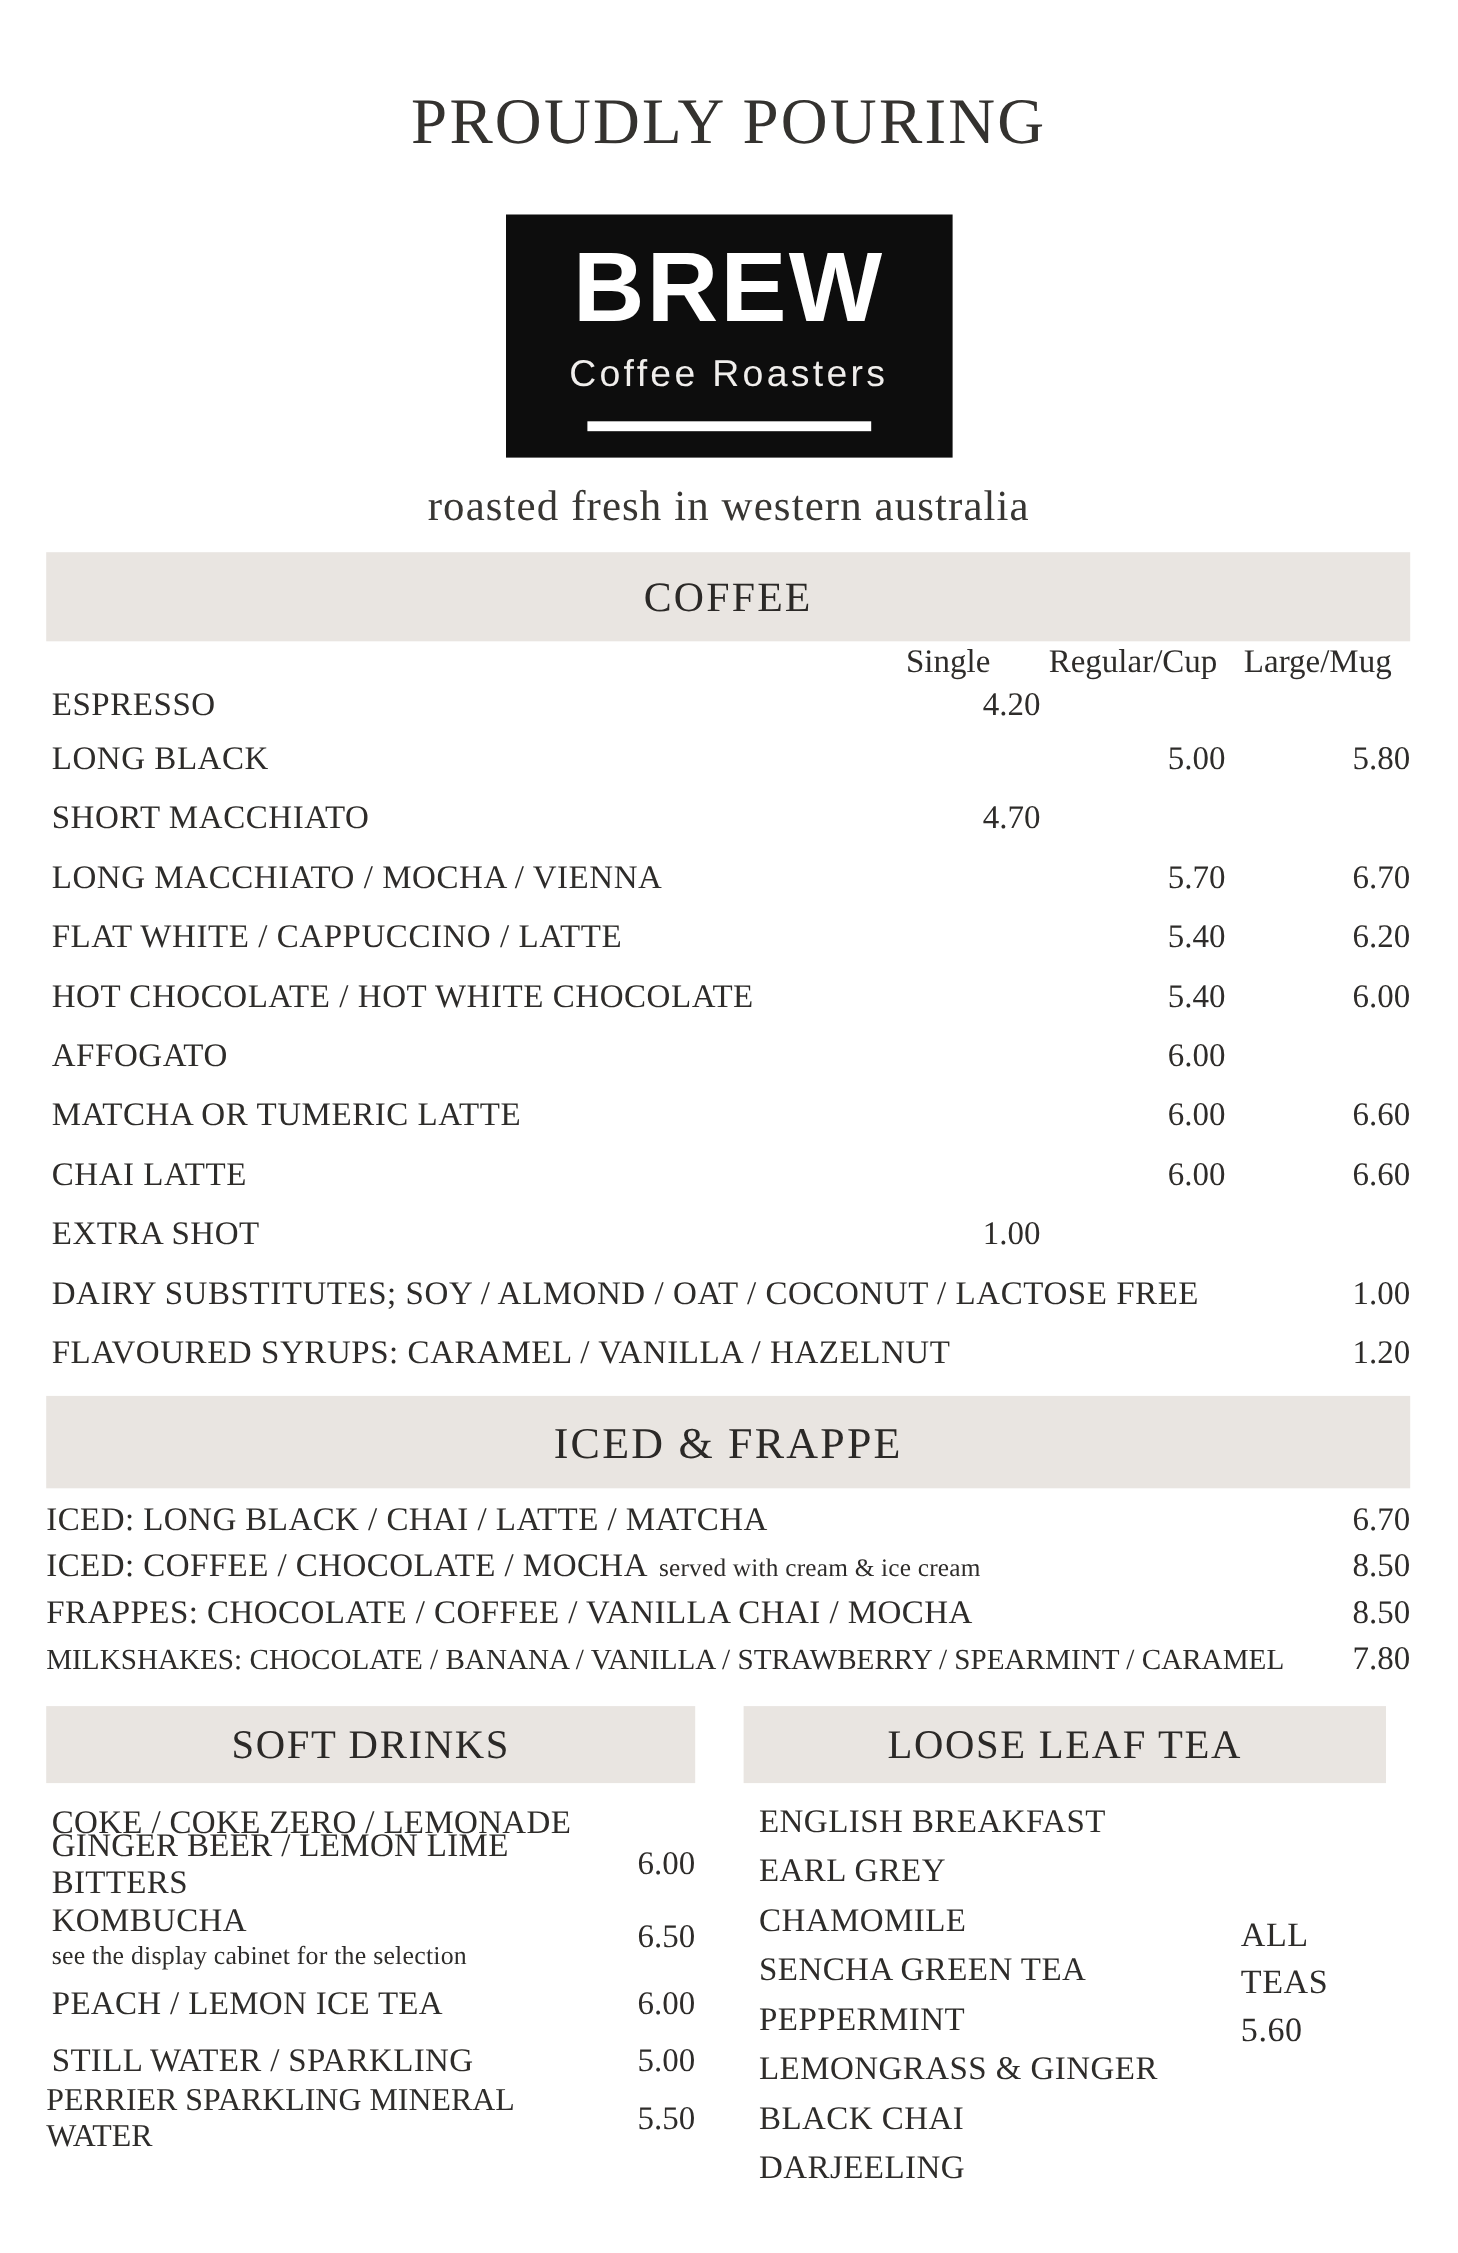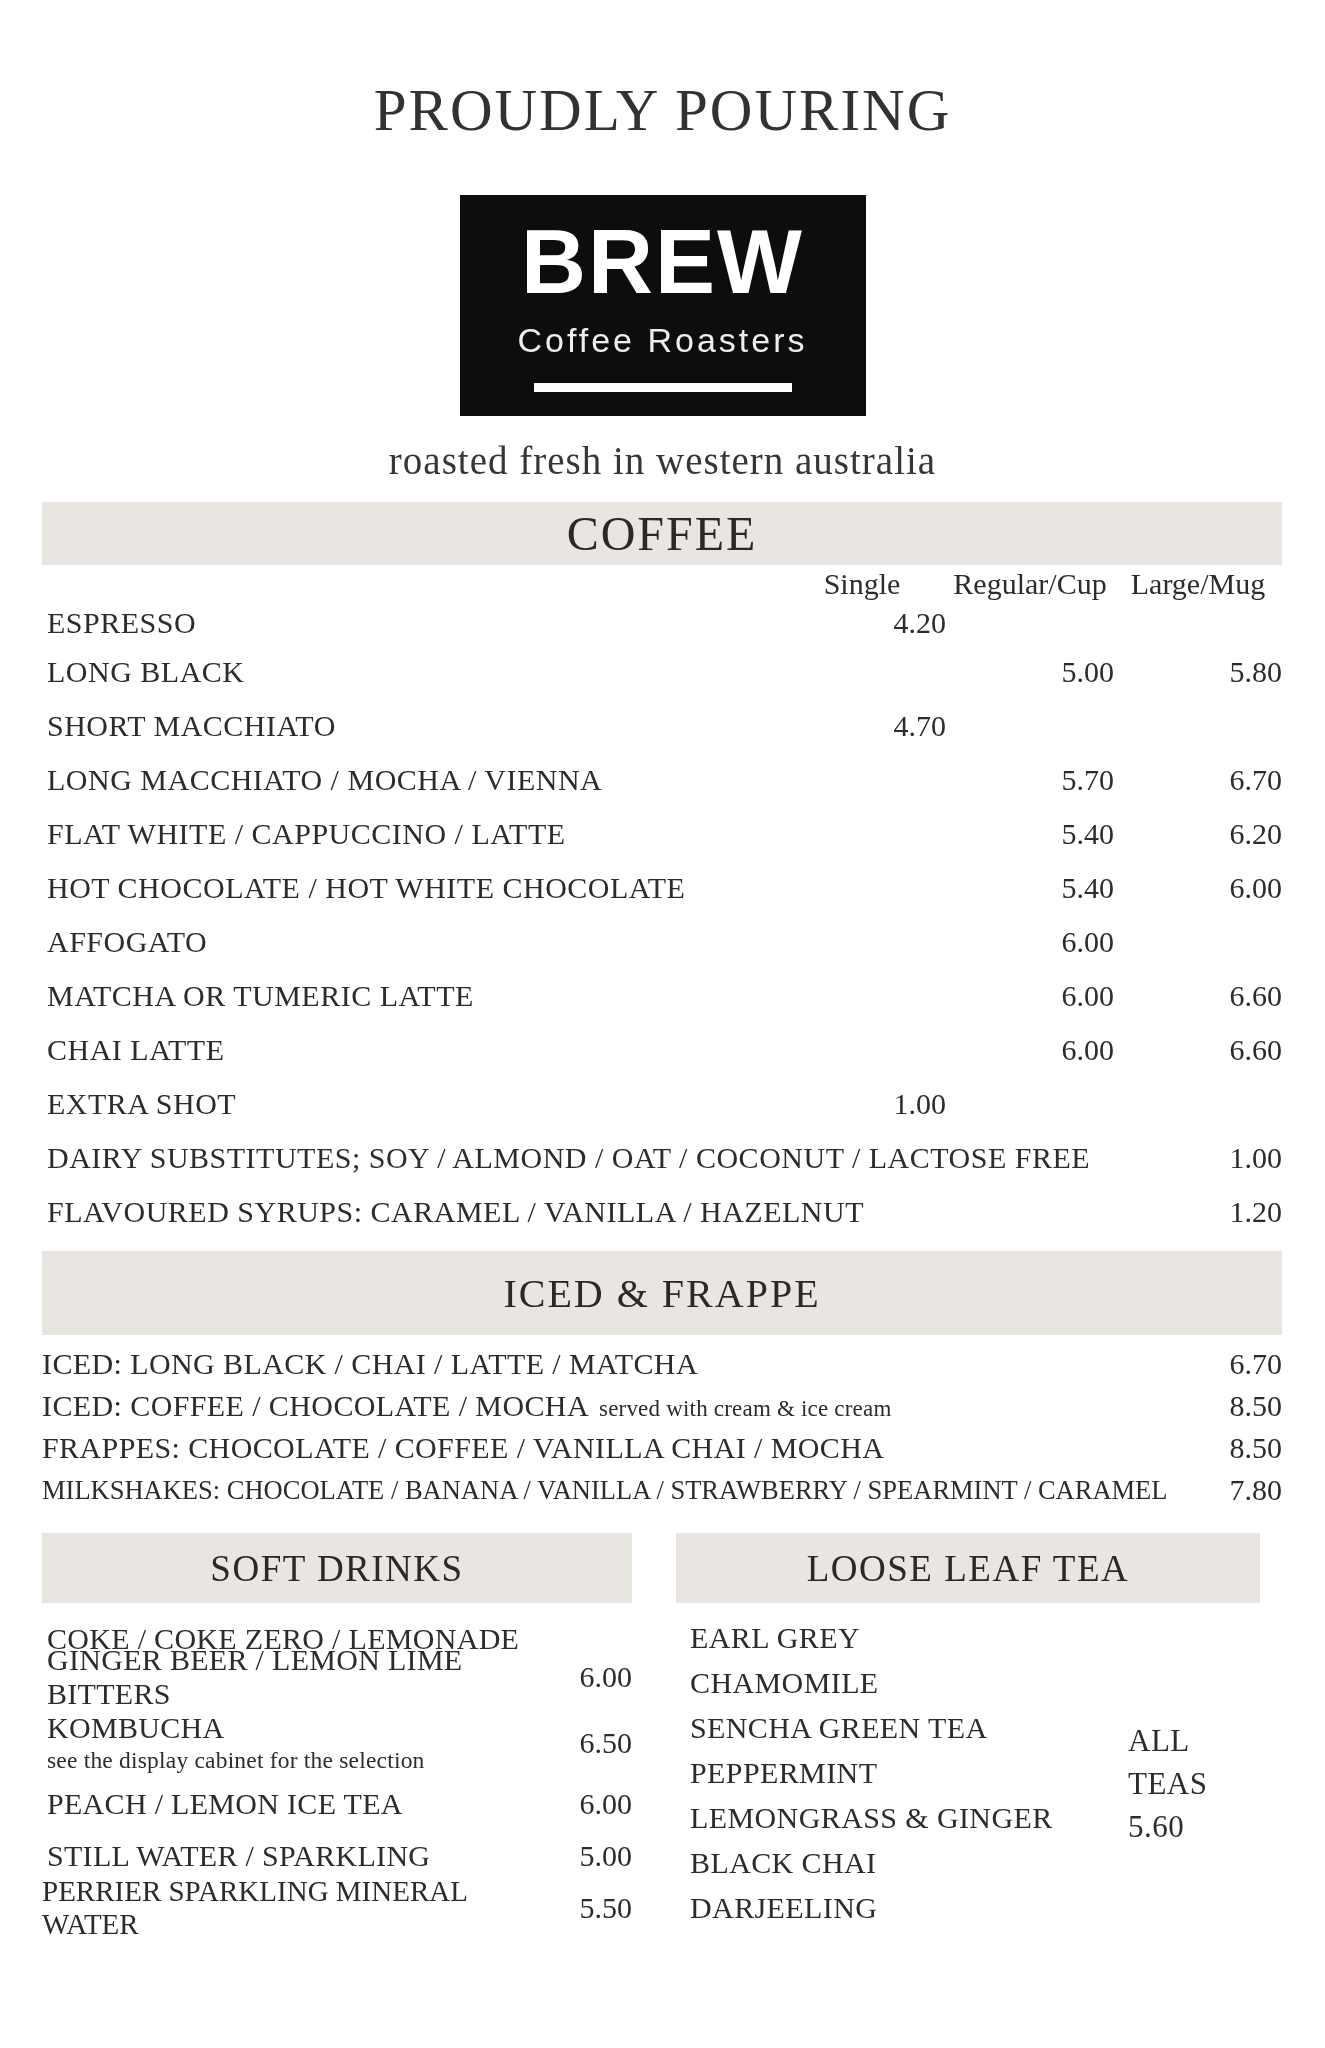--- a/index.html
+++ b/index.html
@@ -10,22 +10,22 @@
   .top-title{padding-top:76px;text-align:center;font-size:59px;letter-spacing:2px;color:#34322f;}
   .logo-box{width:406px;height:221px;background:var(--logo-bg,#0d0d0d);margin:50px auto 0;
             display:flex;flex-direction:column;align-items:center;}
   .logo-name{color:#fff;font-family:"Liberation Sans",sans-serif;font-weight:bold;
              font-size:90px;line-height:1;letter-spacing:2px;margin-top:22px;}
   .logo-sub{color:#f0eeec;font-family:"Liberation Sans",sans-serif;font-size:34px;
             letter-spacing:3px;margin-top:16px;line-height:1;}
   .logo-bar{width:258px;height:9px;background:#fff;margin-top:26px;}
   .tagline{text-align:center;font-size:39px;margin-top:22px;letter-spacing:1px;color:#383633;}
   
-  .band{height:63px;background:var(--band,#e9e5e1);display:flex;align-items:center;
-        justify-content:center;font-size:48px;letter-spacing:2px;margin-top:19px;color:#2b2927;}
+  .band{height:81px;background:var(--band,#e9e5e1);display:flex;align-items:center;
+        justify-content:center;font-size:38px;letter-spacing:2px;margin-top:19px;color:#2b2927;}
   .band.iced{height:84px;font-size:40px;margin-top:12px;}
   
   .col-headers{display:flex;align-items:flex-end;height:36px;font-size:30px;}
   .col-spacer{flex:1;}
   .col-h{width:168px;text-align:center;}
   .crow{display:flex;align-items:center;height:54px;font-size:30px;}
   .crow.first{height:44px;}
   .clabel{flex:1;padding-left:5px;letter-spacing:.5px;white-space:nowrap;}
   .cprice{width:168px;text-align:right;}
   
@@ -222,20 +222,21 @@
               </div>
               <div class="sprice">5.50</div>
             </div>
           </div>
       </div>
       <div class="bcol-right">
         <div class="bband">
           <span>LOOSE LEAF TEA</span>
         </div>
         <div class="tea-rows" id="tea-rows">
+            <div class="trow">ENGLISH BREAKFAST</div>
             <div class="trow">EARL GREY</div>
             <div class="trow">CHAMOMILE</div>
             <div class="trow">SENCHA GREEN TEA</div>
             <div class="trow">PEPPERMINT</div>
             <div class="trow">LEMONGRASS &amp; GINGER</div>
             <div class="trow">BLACK CHAI</div>
             <div class="trow">DARJEELING</div>
           </div>
         <div class="all-teas">
           <div>ALL</div>

